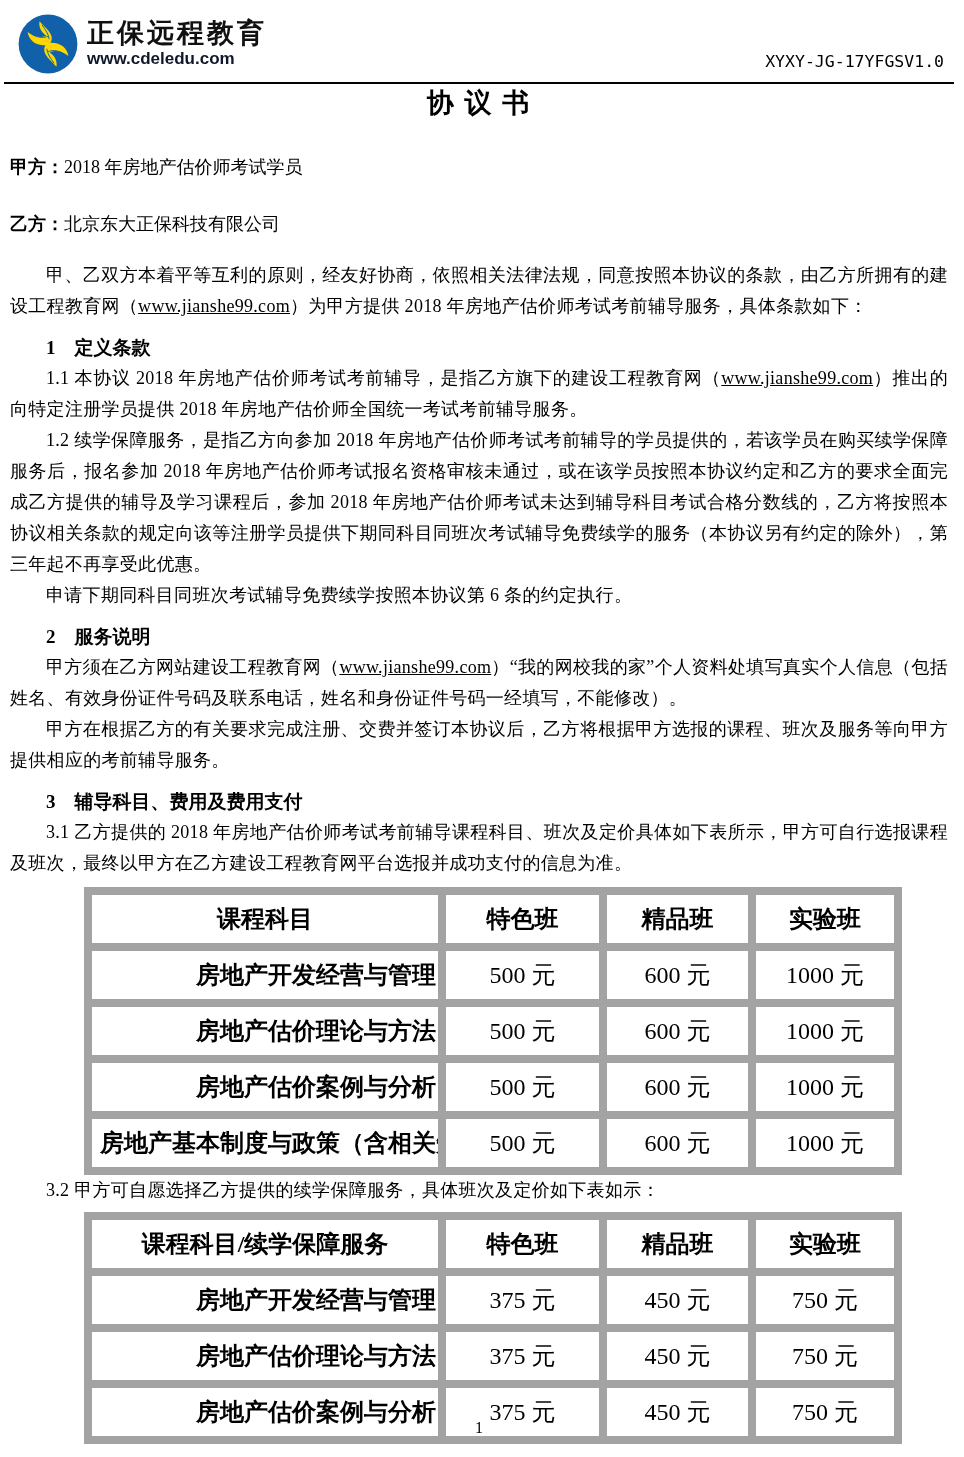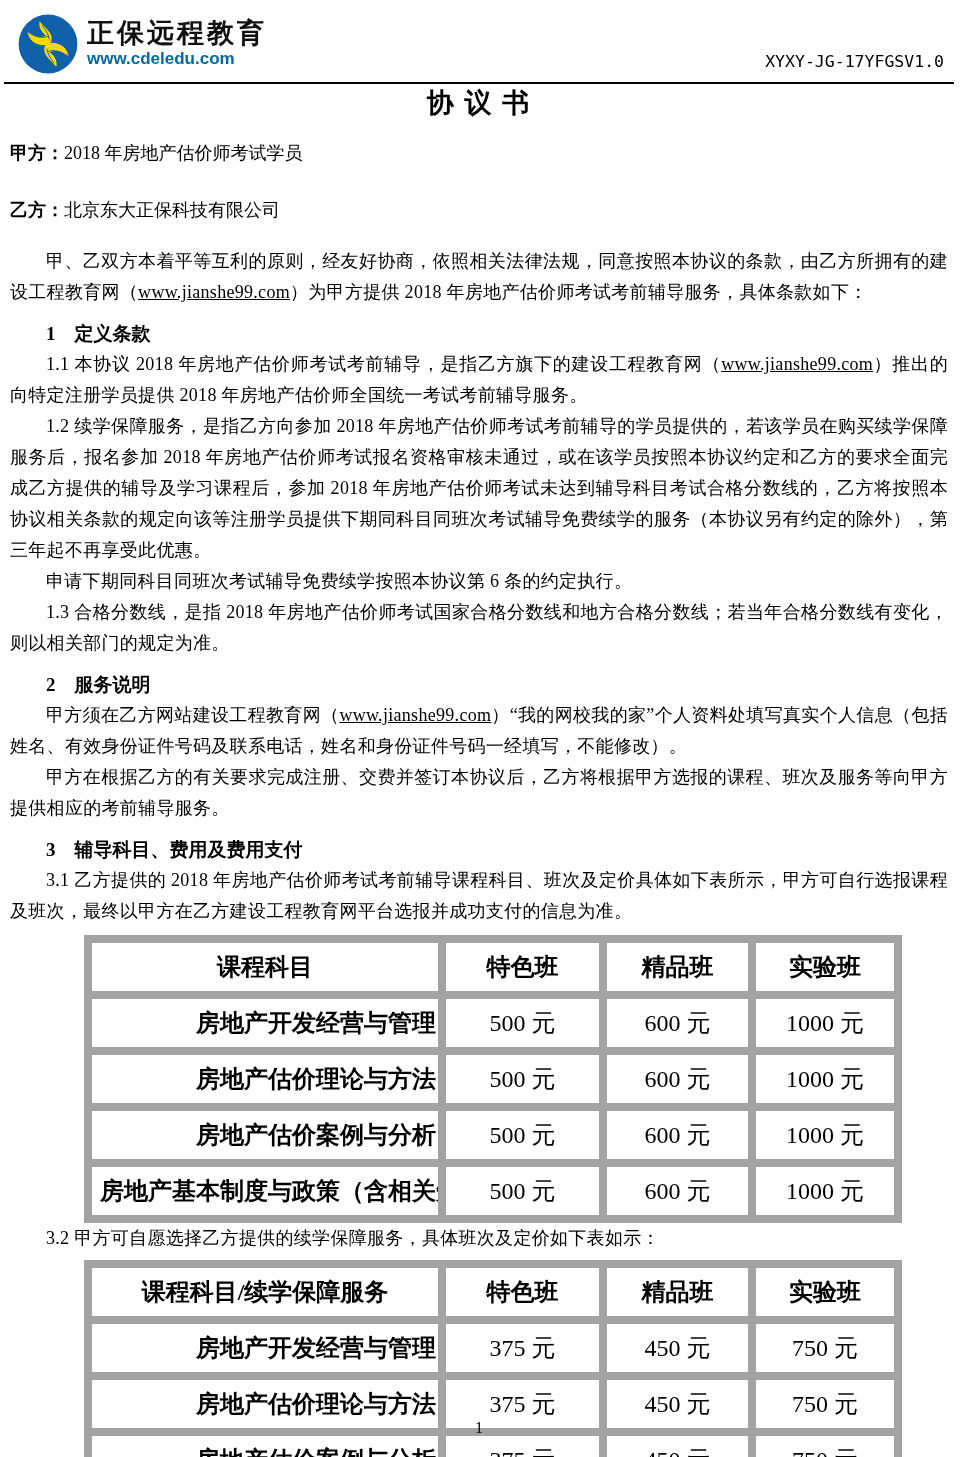--- a/index.html
+++ b/index.html
@@ -17,35 +17,35 @@
   }
   .brand { display: flex; align-items: center; gap: 9px; }
   .logo { width: 60px; height: 60px; display: inline-block; flex: 0 0 auto; }
   .brand-text { display: flex; flex-direction: column; justify-content: center; }
   .brand-name {
     font-family: "Liberation Sans", "DejaVu Sans", sans-serif;
     font-weight: bold; font-size: 27px; letter-spacing: 3px; line-height: 1.15; color: #111;
   }
   .brand-url {
     font-family: "Liberation Sans", "DejaVu Sans", sans-serif;
-    font-weight: bold; font-size: 17px; color: #0369a1; line-height: 1.2;
+    font-weight: bold; font-size: 17px; color: #0f172a; line-height: 1.2;
   }
   .doc-code {
     font-family: "DejaVu Sans Mono", "Liberation Mono", monospace;
     font-size: 16.5px; padding-bottom: 3px; white-space: nowrap;
   }
   .rule { border-bottom: 2px solid #000; margin: 8px -6px 0 -6px; height: 0; }
   
   .title {
     text-align: center; font-weight: bold; font-size: 27px;
     letter-spacing: 2px; line-height: 38px;
   }
   p { margin: 0; }
   .party { font-size: 18px; line-height: 31px; }
-  .party-a { margin-top: 16px; }
+  .party-a { margin-top: 30px; }
   .party-b { margin-top: 26px; }
   .plabel { font-weight: bold; }
   .para {
     font-size: 18px; line-height: 31px; text-align: justify;
     text-indent: 2em; letter-spacing: 0.3px;
   }
   .intro { margin-top: 20px; }
   .sec-heading {
     font-size: 19px; font-weight: bold; line-height: 31px;
     margin-top: 10px; padding-left: 1.9em;
@@ -115,21 +115,20 @@
   <p class="para intro"><span>甲、乙双方本着平等互利的原则，经友好协商，依照相关法律法规，同意按照本协议的条款，由乙方所拥有的建设工程教育网（</span><span class="link">www.jianshe99.com</span><span>）为甲方提供 2018 年房地产估价师考试考前辅导服务，具体条款如下：</span></p>
 
   <p class="sec-heading">1　定义条款</p>
 
   <p class="para"><span>1.1 本协议 2018 年房地产估价师考试考前辅导，是指乙方旗下的建设工程教育网（</span><span class="link">www.jianshe99.com</span><span>）推出的向特定注册学员提供 2018 年房地产估价师全国统一考试考前辅导服务。</span></p>
 
   <p class="para">1.2 续学保障服务，是指乙方向参加 2018 年房地产估价师考试考前辅导的学员提供的，若该学员在购买续学保障服务后，报名参加 2018 年房地产估价师考试报名资格审核未通过，或在该学员按照本协议约定和乙方的要求全面完成乙方提供的辅导及学习课程后，参加 2018 年房地产估价师考试未达到辅导科目考试合格分数线的，乙方将按照本协议相关条款的规定向该等注册学员提供下期同科目同班次考试辅导免费续学的服务（本协议另有约定的除外），第三年起不再享受此优惠。</p>
 
   <p class="para">申请下期同科目同班次考试辅导免费续学按照本协议第 6 条的约定执行。</p>
 
-  <p class="para">1.3 合格分数线，是指 2018 年房地产估价师考试国家合格分数线和地方合格分数线；若当年合格分数线有变化，则以相关部门的规定为准。</p>
 
   <p class="sec-heading">2　服务说明</p>
 
   <p class="para"><span>甲方须在乙方网站建设工程教育网（</span><span class="link">www.jianshe99.com</span><span>）“我的网校我的家”个人资料处填写真实个人信息（包括姓名、有效身份证件号码及联系电话，姓名和身份证件号码一经填写，不能修改）。</span></p>
 
   <p class="para">甲方在根据乙方的有关要求完成注册、交费并签订本协议后，乙方将根据甲方选报的课程、班次及服务等向甲方提供相应的考前辅导服务。</p>
 
   <p class="sec-heading">3　辅导科目、费用及费用支付</p>
 
   <p class="para">3.1 乙方提供的 2018 年房地产估价师考试考前辅导课程科目、班次及定价具体如下表所示，甲方可自行选报课程及班次，最终以甲方在乙方建设工程教育网平台选报并成功支付的信息为准。</p>

